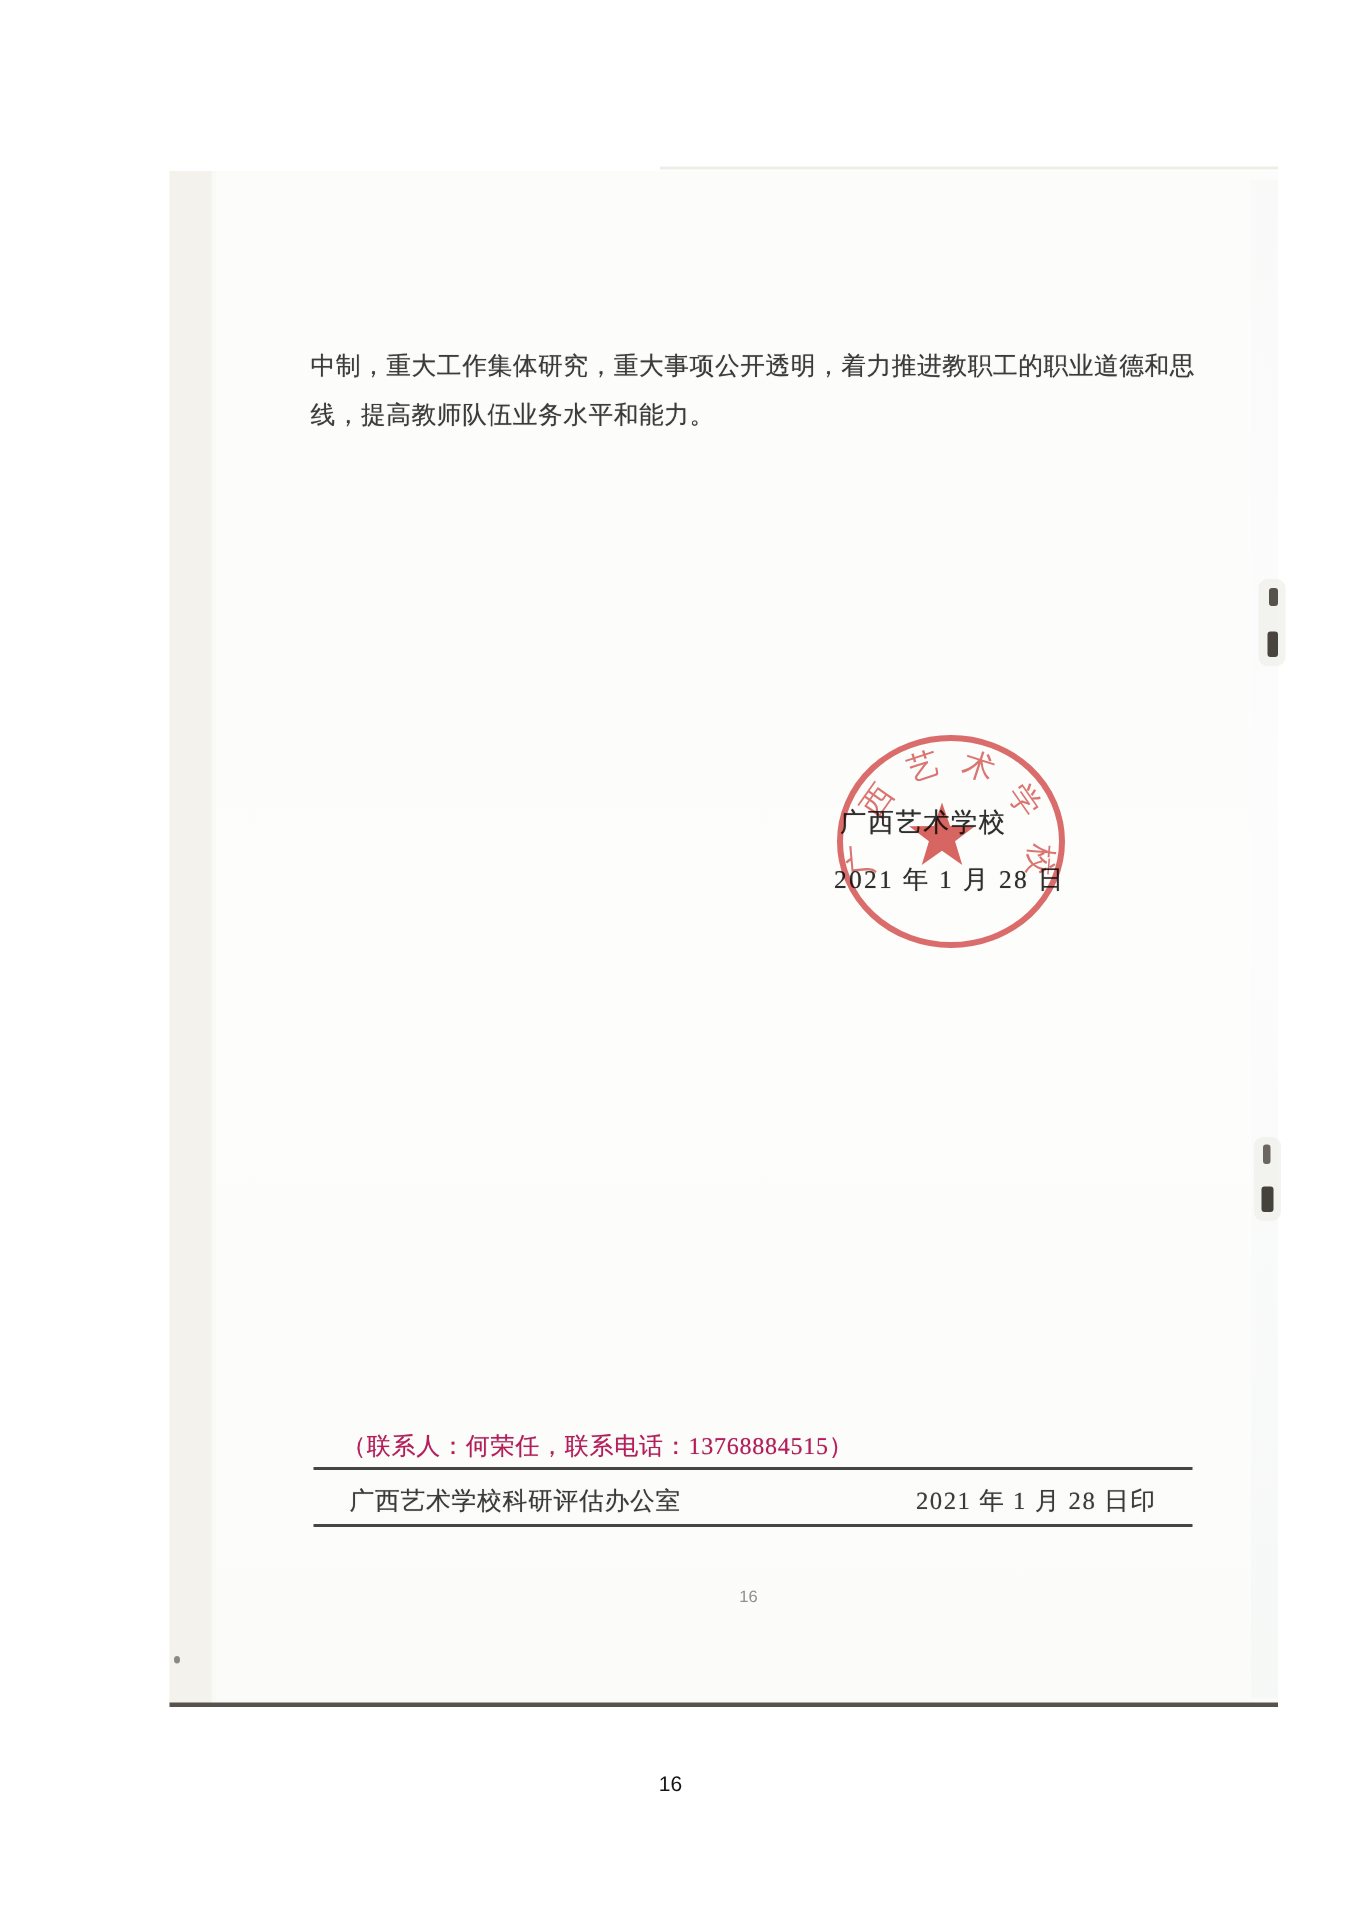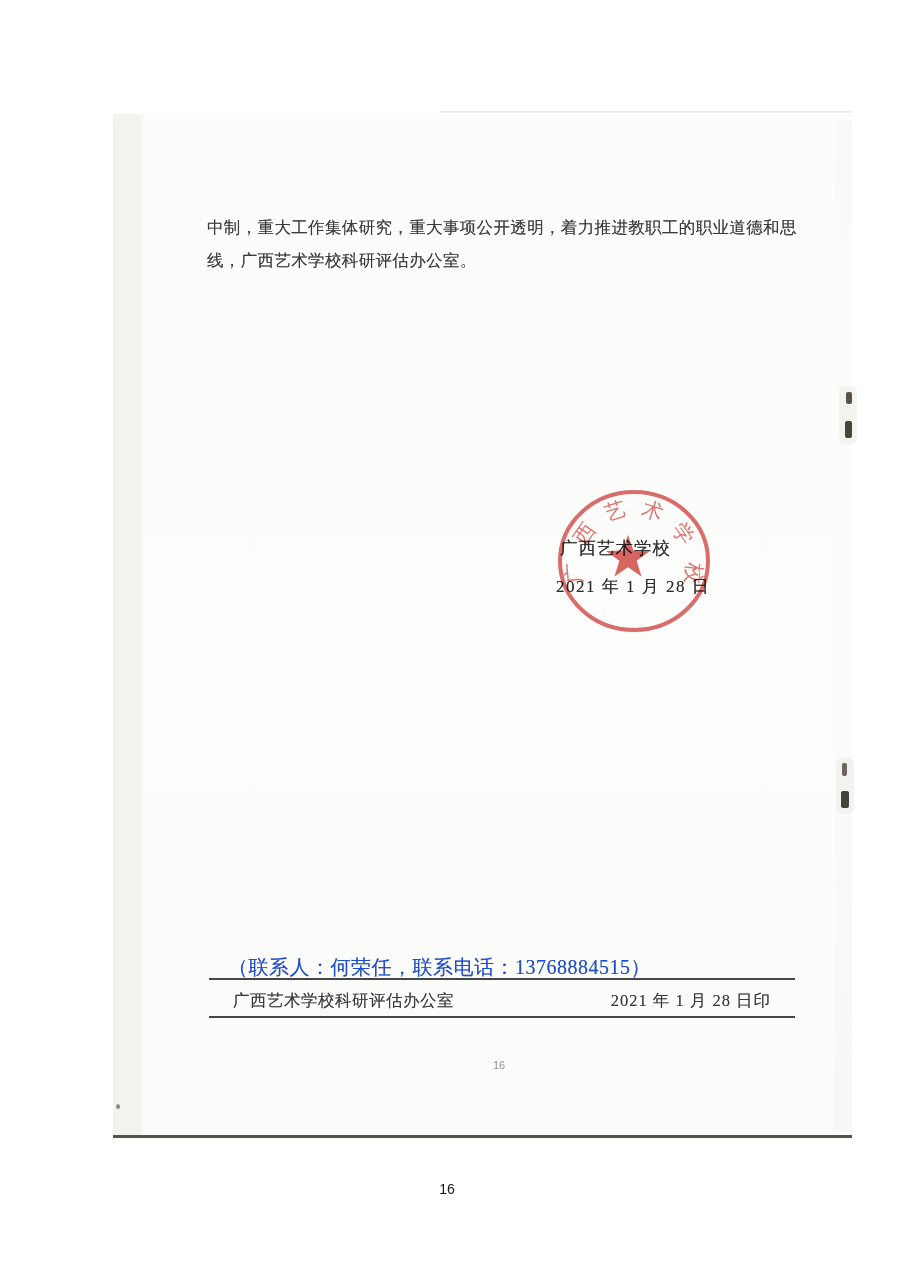--- a/index.html
+++ b/index.html
@@ -40,21 +40,21 @@
   }
   .bottom-edge {
     position: absolute;
     left: 113px; top: 1135px;
     width: 739px; height: 3px;
     background: #57534c;
   }
   
   .body-text {
     position: absolute;
-    left: 207px; top: 211px;
+    left: 207px; top: 227px;
     width: 592px;
     color: #3b3b3b;
     font-size: 16.5px;
     letter-spacing: 0.35px;
     text-shadow: 0 0 0.6px rgba(60,60,60,.55);
   }
   .body-line { height: 33px; line-height: 33px; white-space: nowrap; }
   .body-line.indent { padding-left: 35px; }
   
   .signer-line {
@@ -70,23 +70,23 @@
     left: 550px; top: 482px;
     width: 170px; height: 160px;
     mix-blend-mode: multiply;
     opacity: 0.9;
     filter: blur(0.3px);
   }
   
   .contact-line {
     position: absolute;
     left: 228px; top: 954px;
-    font-size: 20px;
+    font-size: 16px;
     letter-spacing: 0.5px;
-    color: #1d4ed8;
+    color: #be185d;
     white-space: nowrap;
     text-shadow: 0 0 0.6px rgba(60,60,60,.5);
   }
   .rule {
     position: absolute;
     left: 209px;
     width: 586px; height: 2px;
     background: #454545;
   }
   .rule-top { top: 978px; }
@@ -146,21 +146,21 @@
 <div class="canvas">
 
   <div class="scan-page"></div>
   <div class="left-strip"></div>
   <div class="top-edge"></div>
   <div class="right-tint"></div>
   <div class="bottom-edge"></div>
 
   <div class="body-text">
     <div class="body-line">中制，重大工作集体研究，重大事项公开透明，着力推进教职工的职业道德和思</div>
-    <div class="body-line">线，广西艺术学校科研评估办公室。</div>
+    <div class="body-line">线，提高教师队伍业务水平和能力。</div>
   </div>
 
   <div class="signer-line signer-name">广西艺术学校</div>
   <div class="signer-line signer-date">2021 年 1 月 28 日</div>
 
   <svg class="seal-svg" viewBox="0 0 170 160">
     <ellipse cx="84" cy="79" rx="74" ry="69" fill="none" stroke="#d0413f" stroke-width="4" stroke-opacity="0.85"></ellipse>
     <polygon points="78,53 83.4,68.6 99.9,68.9 86.7,78.8 91.5,94.6 78,85.2 64.5,94.6 69.3,78.8 56.1,68.9 72.6,68.6" fill="#cf3d39" fill-opacity="0.88"></polygon>
     <g font-size="21" fill="#d0413f" fill-opacity="0.8" text-anchor="middle" font-family="Liberation Serif, DejaVu Serif, serif">
       <text transform="translate(31.2,90.6) rotate(-95)">广</text>

